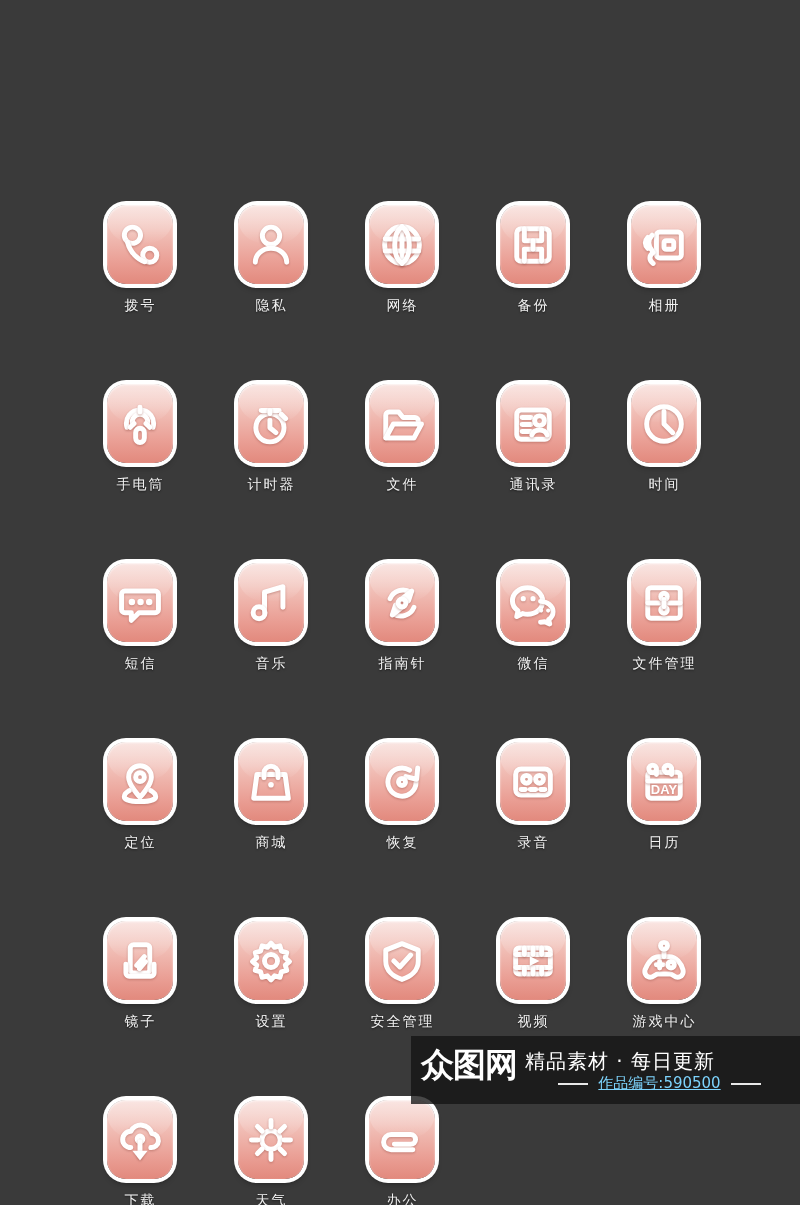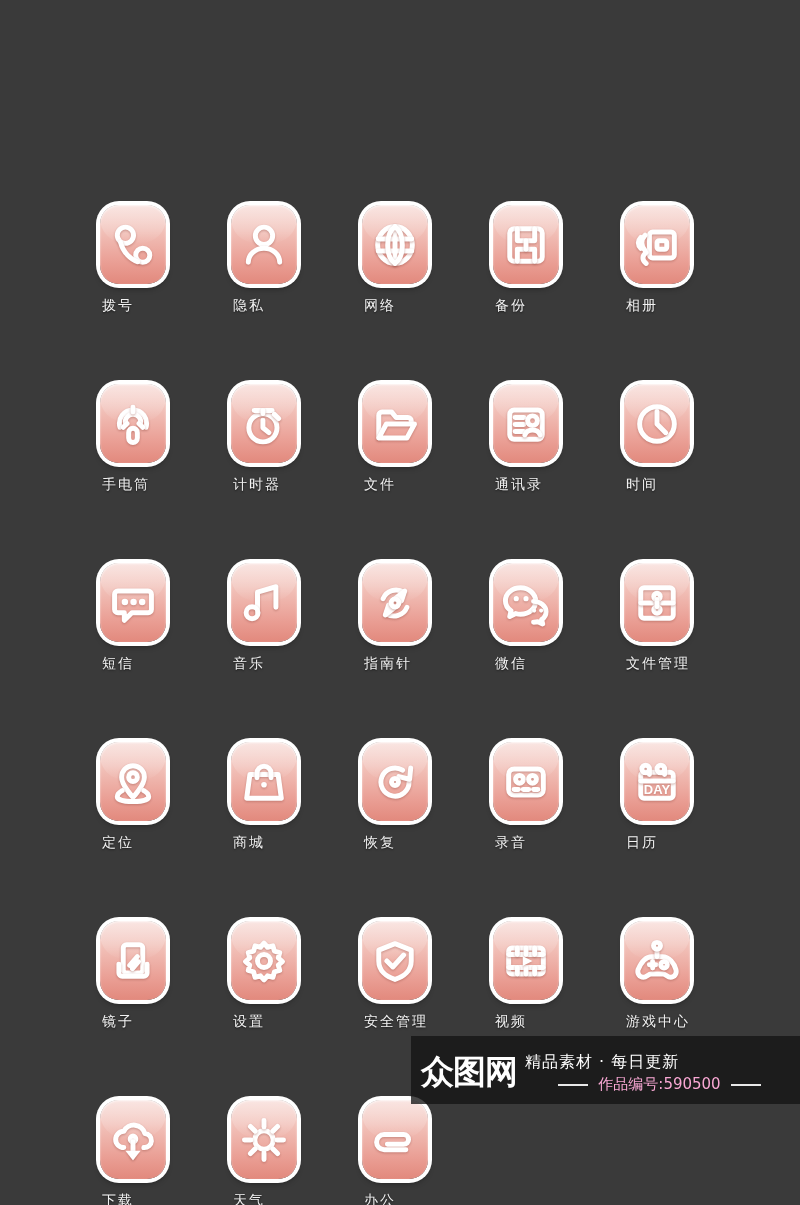--- a/index.html
+++ b/index.html
@@ -11,21 +11,21 @@
   }
   #grid{
     position:absolute;
     left:100px;top:205px;
     width:604px;
     display:grid;
     grid-template-columns:repeat(5,79px);
     grid-column-gap:52px;
     grid-row-gap:71px;
   }
-  .cell{width:79px;display:flex;flex-direction:column;}
+  .cell{width:79px;display:flex;flex-direction:column;align-items:center;}
   .tile{
     width:66px;height:79px;
     border-radius:19px;
     background:linear-gradient(180deg,#f6d3cd 0%,#f2c3bb 30%,#ea9f95 72%,#e2897d 100%);
     box-shadow:
       0 0 0 4px #ffffff,
       0 4px 6px rgba(0,0,0,0.45),
       inset 0 1px 2px rgba(255,255,255,0.75);
     position:relative;
     display:flex;align-items:center;justify-content:center;
@@ -52,38 +52,39 @@
     letter-spacing:2px;
     text-indent:2px;
     white-space:nowrap;
     text-shadow:0 1px 2px rgba(0,0,0,0.6);
     font-family:"DejaVu Sans","Liberation Sans",sans-serif;
   }
   
   #watermark{
     position:absolute;left:411px;top:1036px;width:389px;height:68px;
     background:rgba(20,20,20,0.78);
-    display:flex;align-items:center;
-    box-sizing:border-box;padding:2px 6px 0 10px;
+    display:flex;align-items:flex-start;
+    box-sizing:border-box;padding:12px 6px 0 10px;
   }
   #wm-logo{
     color:#fff;font-size:33px;line-height:33px;font-weight:bold;
     letter-spacing:-1px;white-space:nowrap;
     font-family:"DejaVu Sans","Liberation Sans",sans-serif;
   }
   #wm-right{display:flex;flex-direction:column;margin-left:8px;flex:1;}
   #wm-tagline{
-    color:#fff;font-size:16px;line-height:26px;letter-spacing:1px;white-space:nowrap;
+    color:#fff;font-size:20px;line-height:26px;letter-spacing:1px;white-space:nowrap;
     font-family:"DejaVu Sans","Liberation Sans",sans-serif;
   }
   #wm-idrow{display:flex;align-items:center;justify-content:center;margin-top:1px;}
   .wm-rule{width:30px;height:2px;background:#e8e8e8;}
   #wm-id{
-    color:#f9a8d4;font-size:15px;line-height:17px;margin:0 10px;white-space:nowrap;
+    color:#7dd3fc;font-size:15px;line-height:17px;margin:0 10px;white-space:nowrap;
     font-family:"DejaVu Sans","Liberation Sans",sans-serif;
+    text-decoration:underline;
   }
 </style>
 </head>
 <body>
 
 <div id="grid">
     <div class="cell">
       <div class="tile">
         <svg width="52" height="52" viewBox="0 0 48 48" aria-hidden="true">
           <circle class="gl" cx="17" cy="15" r="7.5"></circle>

